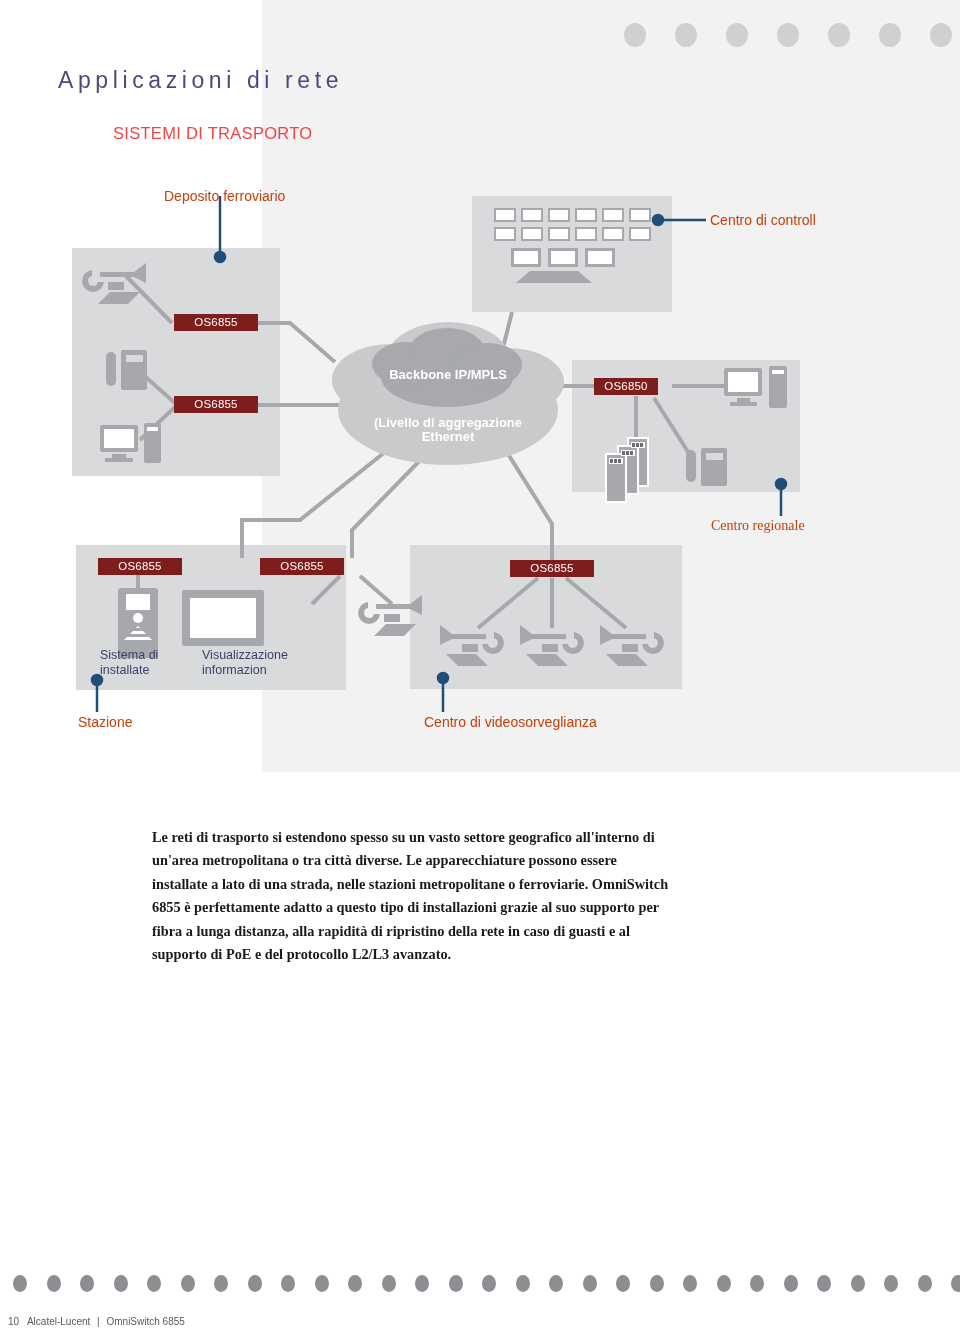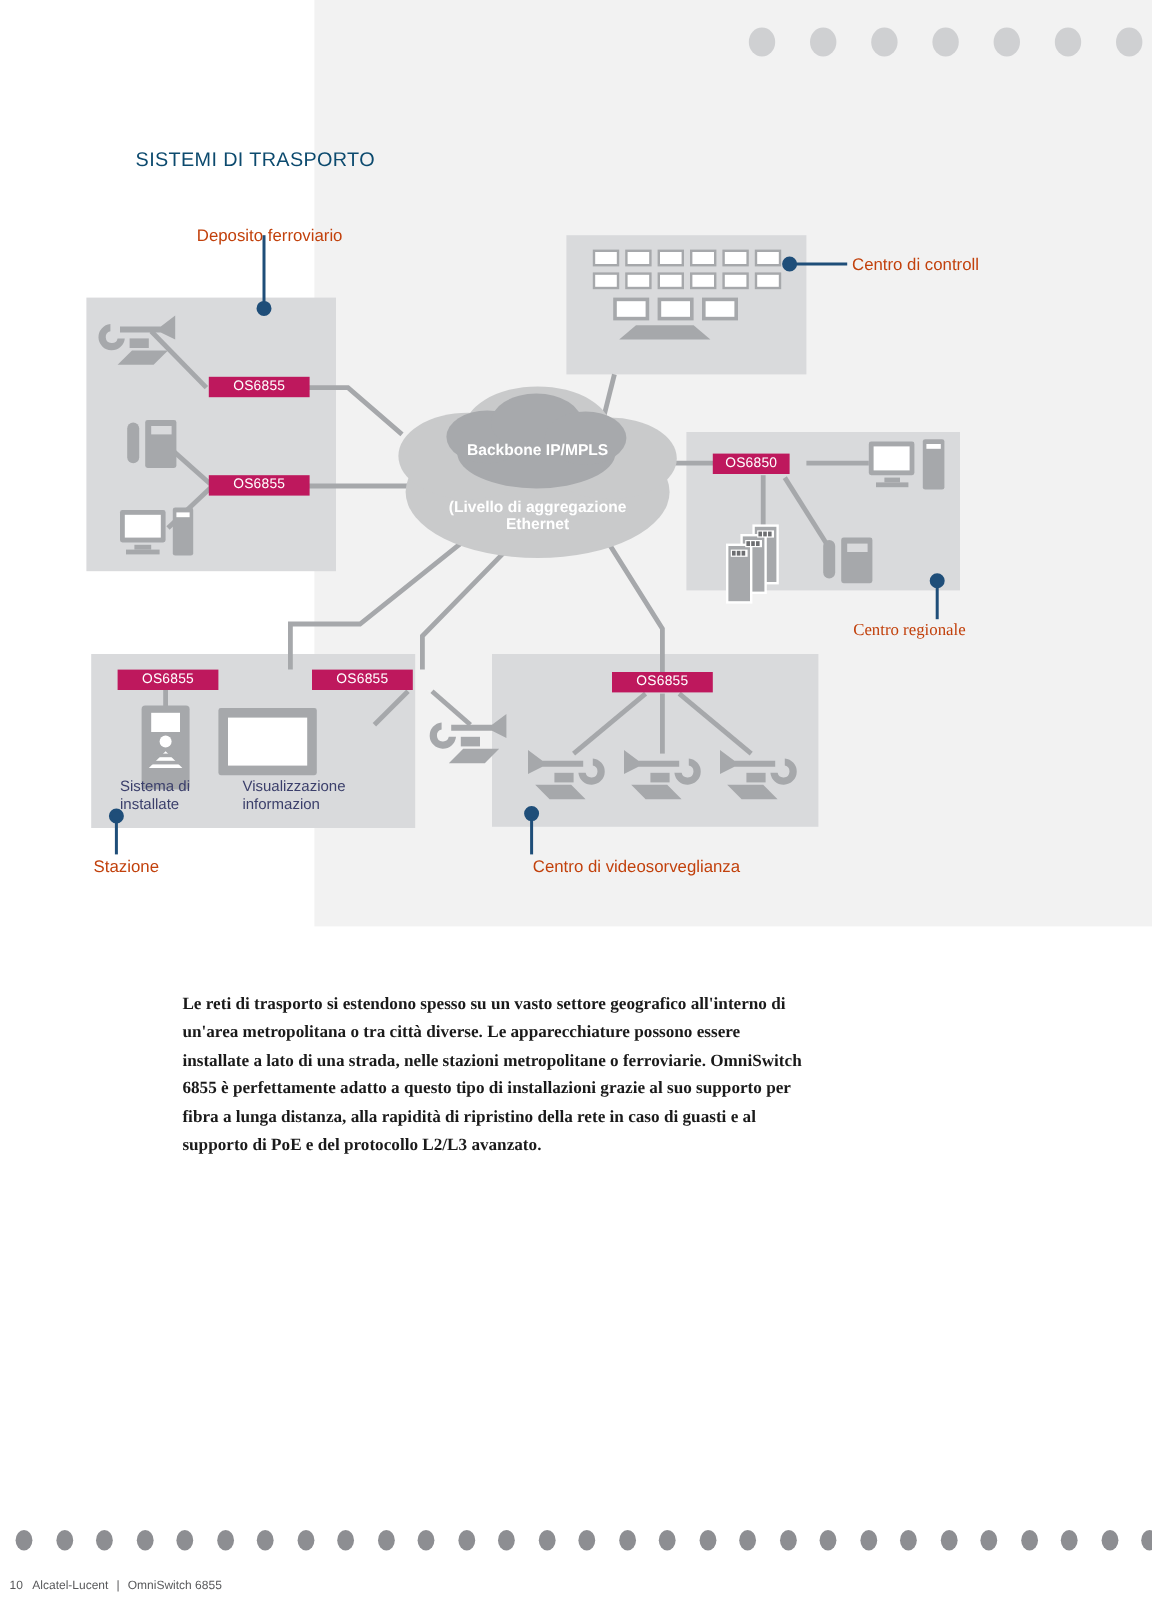--- a/index.html
+++ b/index.html
@@ -41,35 +41,35 @@
   
   .h-title{
     position:absolute;left:58px;top:67px;
     font-size:23px;letter-spacing:4.6px;
     color:#4a4a7d;font-weight:400;
     white-space:nowrap;
   }
   .h-sub{
     position:absolute;left:113px;top:124px;
     font-size:16.5px;letter-spacing:0.3px;
-    color:#0c4a6e;font-weight:400;
+    color:#ef4444;font-weight:400;
     white-space:nowrap;
   }
 
   
   .diagram{position:absolute;left:0;top:0;width:960px;height:790px;}
   .diagram svg{position:absolute;left:0;top:0;}
 
   
   .grp{position:absolute;background:#d9dadc;}
 
   
   .chip{
     position:absolute;
-    background:#be185d;
+    background:#7f1d1d;
     color:#ffffff;
     font-size:11.5px;
     text-align:center;
     line-height:17px;
     height:17px;
     letter-spacing:0.2px;
     white-space:nowrap;
   }
 
   
@@ -117,20 +117,21 @@
     <div class="dot"></div>
     <div class="dot"></div>
     <div class="dot"></div>
     <div class="dot"></div>
     <div class="dot"></div>
     <div class="dot"></div>
     <div class="dot"></div>
 
   </div>
 
+  <div class="h-title">Applicazioni di rete</div>
   <div class="h-sub">SISTEMI DI TRASPORTO</div>
 
   <div class="diagram">
 
     <div class="grp" style="left:72px;top:248px;width:208px;height:228px;"></div>
     <div class="grp" style="left:472px;top:196px;width:200px;height:116px;"></div>
     <div class="grp" style="left:572px;top:360px;width:228px;height:132px;"></div>
     <div class="grp" style="left:76px;top:545px;width:270px;height:145px;"></div>
     <div class="grp" style="left:410px;top:545px;width:272px;height:144px;"></div>
 
@@ -349,21 +350,21 @@
     <div class="chip" style="left:174px;top:396px;width:84px;">OS6855</div>
     <div class="chip" style="left:594px;top:378px;width:64px;">OS6850</div>
     <div class="chip" style="left:98px;top:558px;width:84px;">OS6855</div>
     <div class="chip" style="left:260px;top:558px;width:84px;">OS6855</div>
     <div class="chip" style="left:510px;top:560px;width:84px;">OS6855</div>
 
     <div class="callout" style="left:164px;top:188px;">Deposito ferroviario</div>
     <div class="callout" style="left:710px;top:212px;">Centro di controll</div>
     <div class="callout" style="left:711px;top:518px;font-family:Liberation Serif, serif;">Centro regionale</div>
     <div class="callout" style="left:78px;top:714px;">Stazione</div>
-    <div class="callout" style="left:424px;top:714px;margin-left:20px;">Centro di videosorveglianza</div>
+    <div class="callout" style="left:424px;top:714px;">Centro di videosorveglianza</div>
 
     <div class="cap" style="left:100px;top:648px;">
       <div>Sistema di</div>
       <div>installate</div>
     </div>
     <div class="cap" style="left:182px;top:648px;margin-left:20px;">
       <div>Visualizzazione</div>
       <div>informazion</div>
     </div>
   </div>

